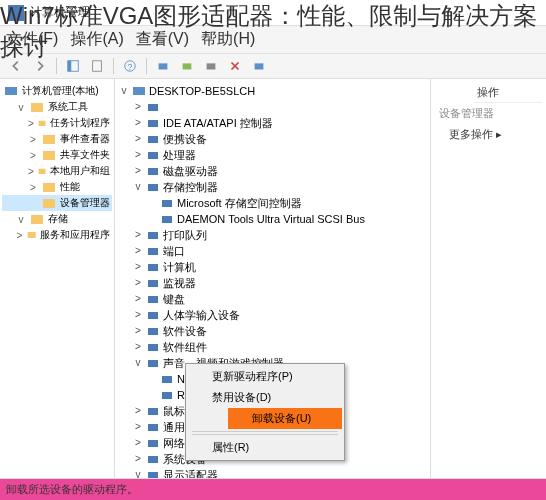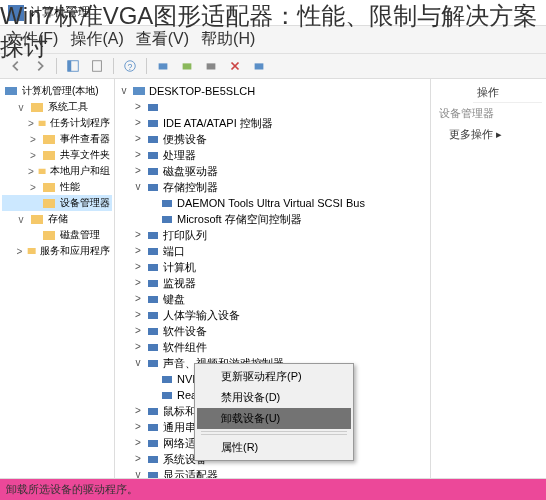--- a/index.html
+++ b/index.html
@@ -28,23 +28,23 @@
 
 .center-panel { flex: 1; background: #fff; padding: 4px 2px; overflow: hidden; border-right: 1px solid #ddd; }
 .tree-item { display: flex; align-items: center; gap: 3px; padding: 0 2px; font-size: 11px; cursor: pointer; white-space: nowrap; line-height: 16px; }
 .tree-item .expand { width: 10px; text-align: center; color: #555; font-size: 10px; }
 .tree-item .ico { width: 14px; height: 14px; display: inline-flex; }
 .tree-item.d0 { padding-left: 2px; }
 .tree-item.d1 { padding-left: 16px; }
 .tree-item.d2 { padding-left: 30px; }
 .tree-item.selected { background: #cce8ff; }
 
-.context-menu { position: absolute; left: 194px; top: 363px; background: #f0f0f0; border: 1px solid #999; box-shadow: 2px 2px 4px rgba(0,0,0,0.3); z-index: 50; padding: 2px; min-width: 160px; }
+.context-menu { position: absolute; left: 185px; top: 363px; background: #f0f0f0; border: 1px solid #999; box-shadow: 2px 2px 4px rgba(0,0,0,0.3); z-index: 50; padding: 2px; min-width: 160px; }
 .context-item { padding: 3px 20px 3px 24px; font-size: 11px; cursor: pointer; }
-.context-item.highlighted { background: #737373; }
+.context-item.highlighted { background: #f97316; margin-left: 40px; }
 .context-sep { height: 1px; background: #ccc; margin: 2px 4px; }
 
 .right-panel { width: 115px; background: #fff; padding: 4px; }
 .right-header { font-size: 11px; padding: 2px 4px; color: #333; border-bottom: 1px solid #eee; margin-left: 38px; }
 .right-section { font-size: 11px; padding: 3px 4px; color: #888; }
 .right-link { font-size: 11px; padding: 3px 4px 3px 14px; color: #333; cursor: pointer; }
 
 .statusbar { border-top: 1px solid #ddd; padding: 3px 6px; font-size: 11px; color: #333; background: #ec4899; position: absolute; bottom: 0; left: 0; right: 0; }
 
 .ico-folder { fill: #f5c869; }
@@ -203,29 +203,20 @@
         </div>
         <div class="left-item indent1">
           <span class="expand">v</span>
           <span class="ico">
             <svg viewBox="0 0 14 14">
               <rect x="1" y="3" width="12" height="9" class="ico-folder"></rect>
             </svg>
           </span>
           <span>存储</span>
         </div>
-        <div class="left-item indent2">
-          <span class="expand"></span>
-          <span class="ico">
-            <svg viewBox="0 0 14 14">
-              <rect x="1" y="3" width="12" height="9" class="ico-folder"></rect>
-            </svg>
-          </span>
-          <span>磁盘管理</span>
-        </div>
         <div class="left-item indent1">
           <span class="expand">&gt;</span>
           <span class="ico">
             <svg viewBox="0 0 14 14">
               <rect x="1" y="3" width="12" height="9" class="ico-folder"></rect>
             </svg>
           </span>
           <span>服务和应用程序</span>
         </div>
       </div>
@@ -295,30 +286,30 @@
           </span>
           <span>存储控制器</span>
         </div>
         <div class="tree-item d2">
           <span class="expand"></span>
           <span class="ico">
             <svg viewBox="0 0 14 14">
               <rect x="2" y="4" width="10" height="7" class="ico-monitor"></rect>
             </svg>
           </span>
+          <span>Microsoft 存储空间控制器</span>
+        </div>
+        <div class="tree-item d2">
+          <span class="expand"></span>
+          <span class="ico">
+            <svg viewBox="0 0 14 14">
+              <rect x="2" y="4" width="10" height="7" class="ico-monitor"></rect>
+            </svg>
+          </span>
           <span>DAEMON Tools Ultra Virtual SCSI Bus</span>
-        </div>
-        <div class="tree-item d2">
-          <span class="expand"></span>
-          <span class="ico">
-            <svg viewBox="0 0 14 14">
-              <rect x="2" y="4" width="10" height="7" class="ico-monitor"></rect>
-            </svg>
-          </span>
-          <span>Microsoft 存储空间控制器</span>
         </div>
         <div class="tree-item d1">
           <span class="expand">&gt;</span>
           <span class="ico">
             <svg viewBox="0 0 14 14">
               <rect x="2" y="4" width="10" height="7" class="ico-monitor"></rect>
             </svg>
           </span>
           <span>打印队列</span>
         </div>

